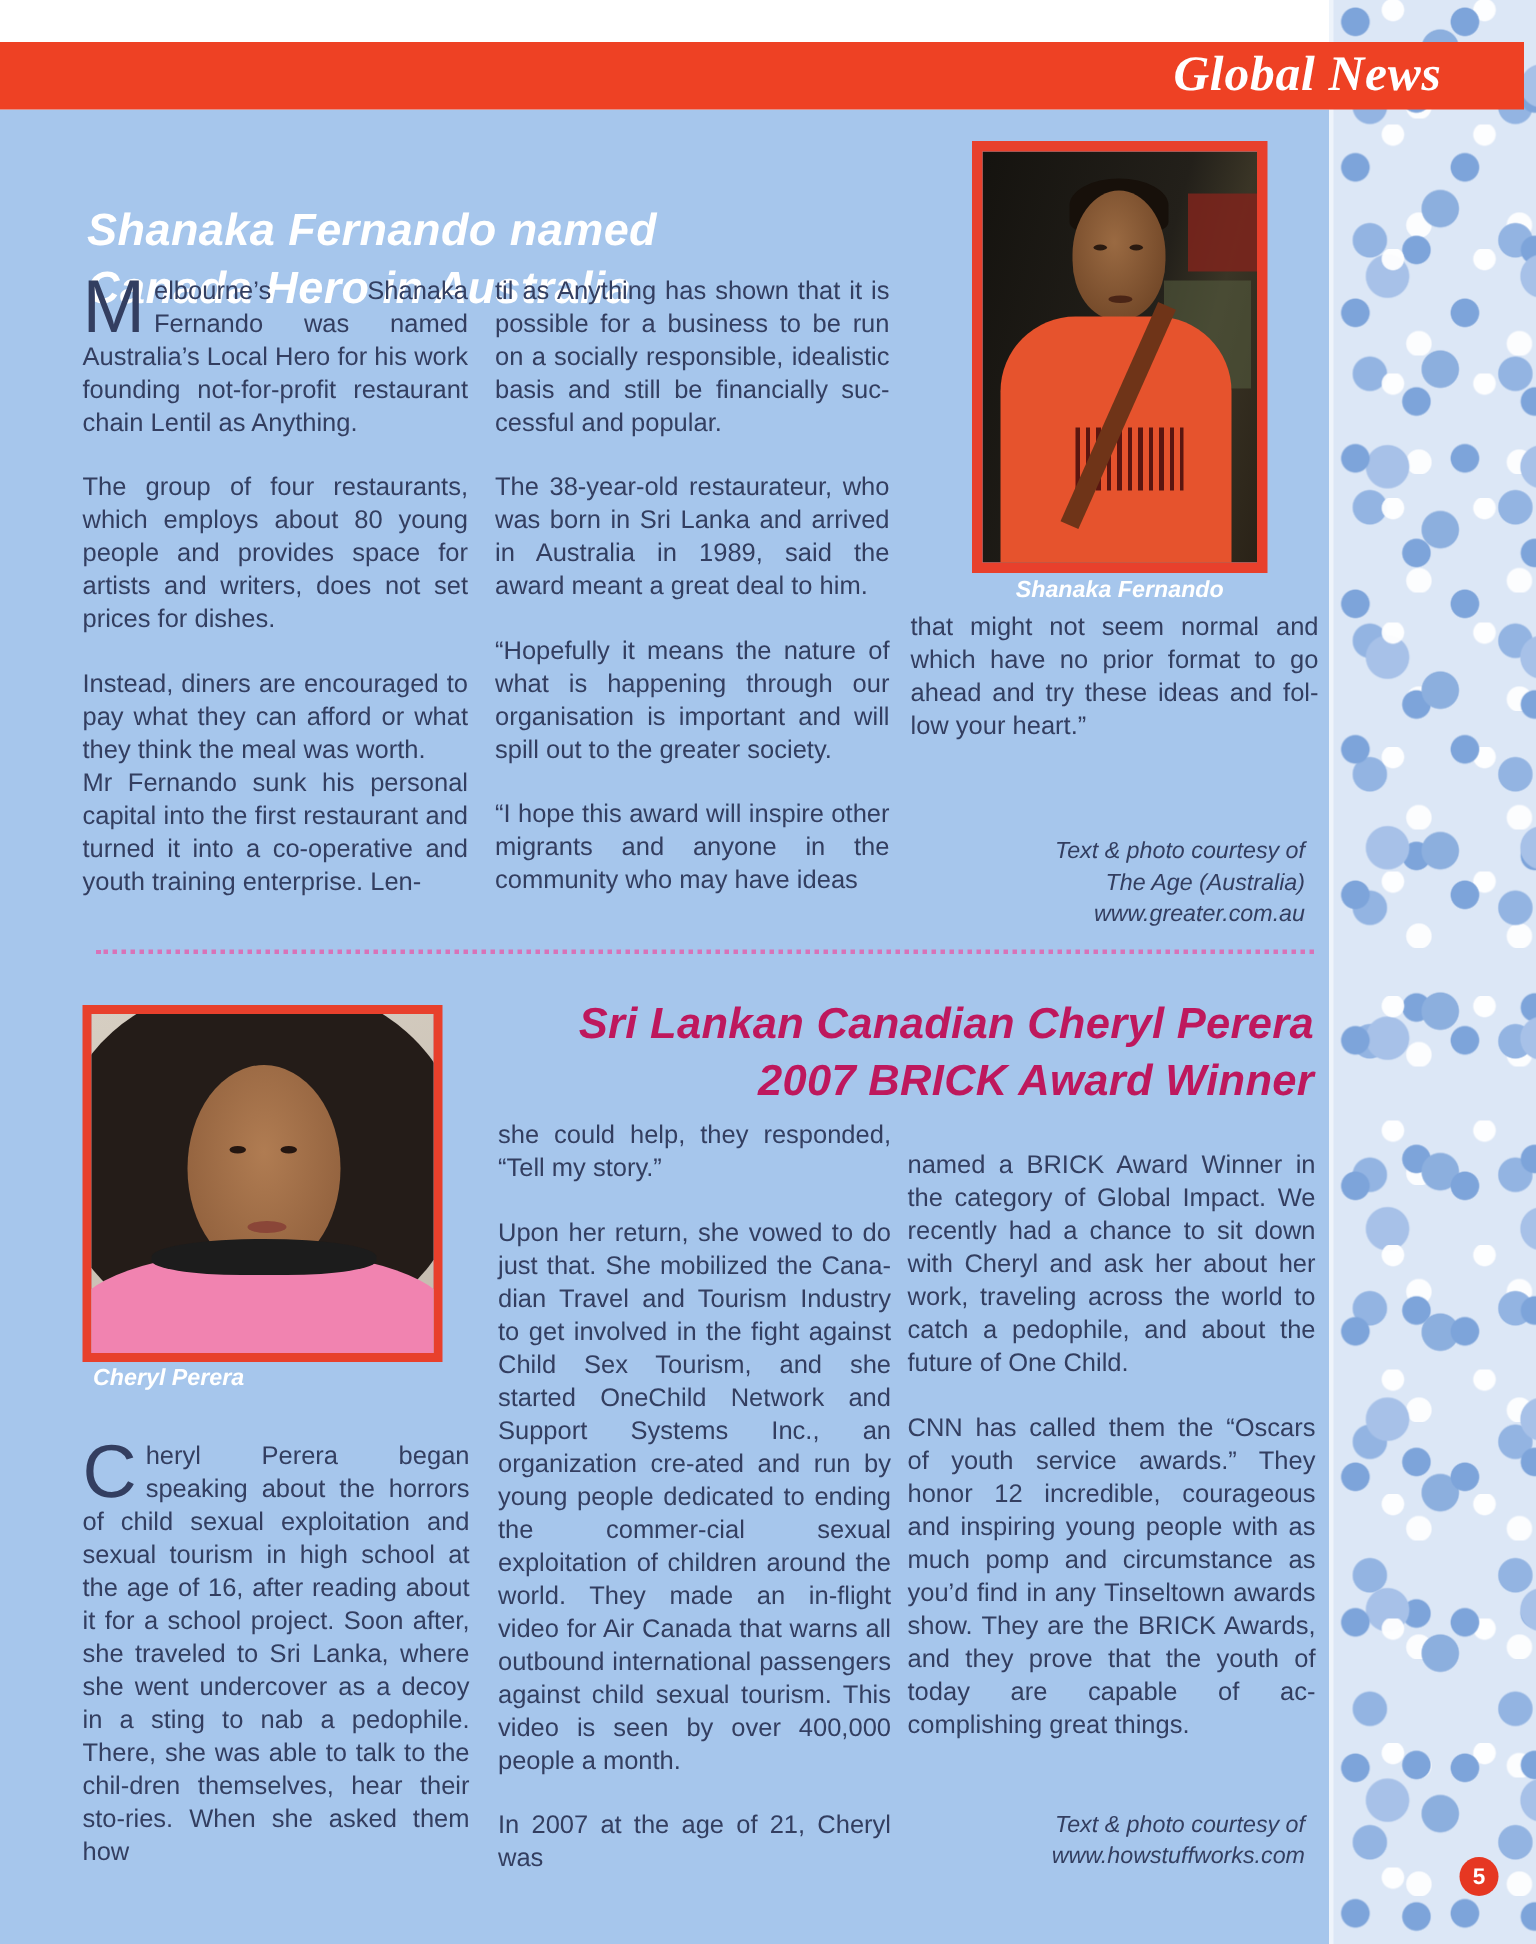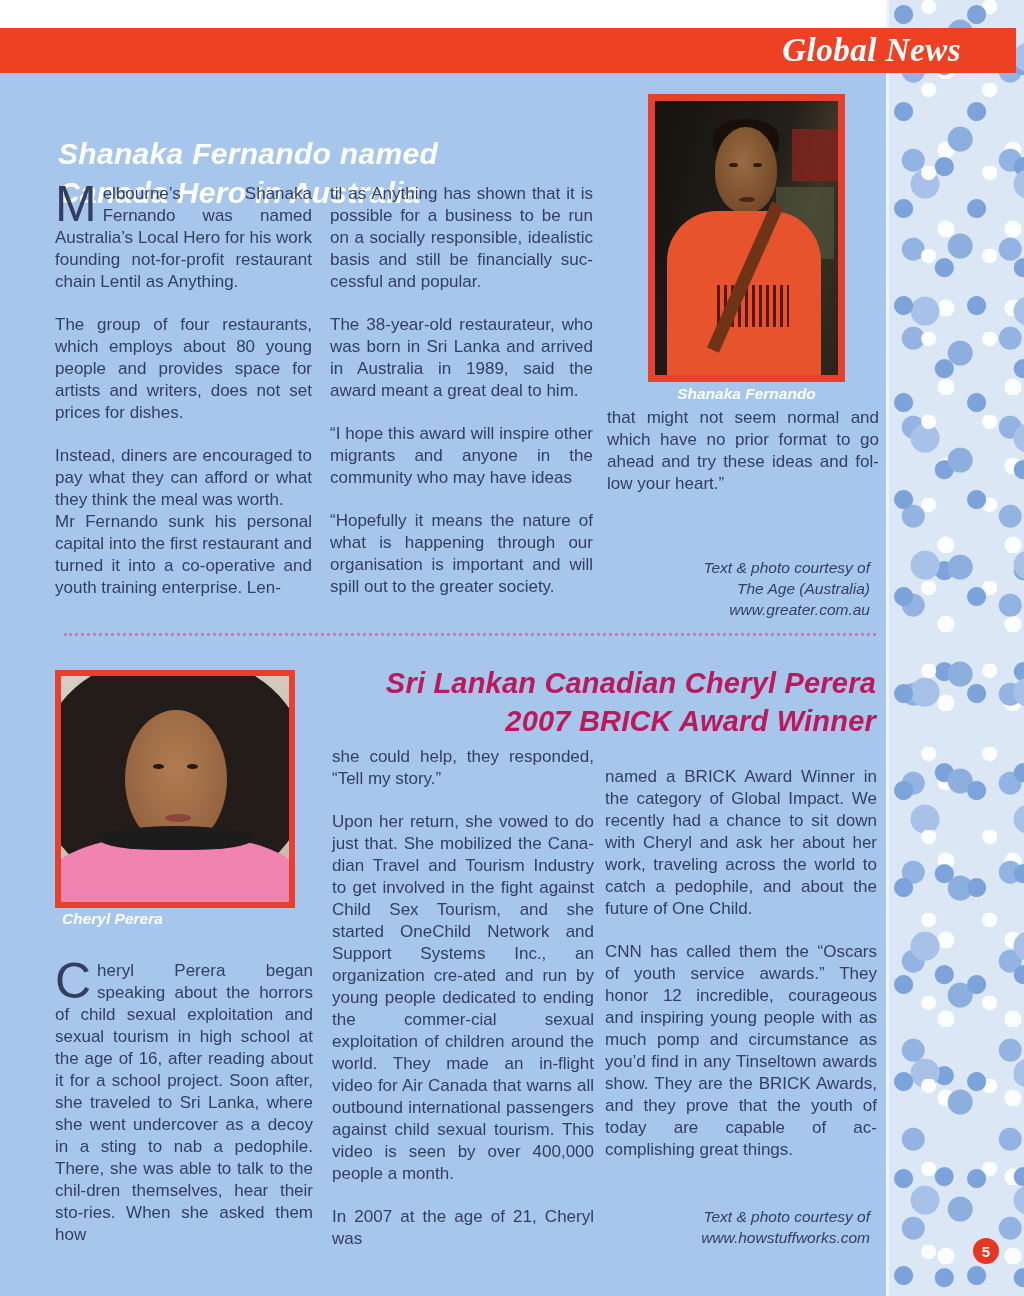--- a/index.html
+++ b/index.html
@@ -123,22 +123,22 @@
   <div class="col" id="a1c1">
     <p><span class="dropcap">M</span><span>elbourne’s Shanaka Fernando was named Australia’s Local Hero for his work founding not-for-profit restaurant chain Lentil as Anything.</span></p>
     <p>The group of four restaurants, which employs about 80 young people and provides space for artists and writers, does not set prices for dishes.</p>
     <p class="tight">Instead, diners are encouraged to pay what they can afford or what they think the meal was worth.</p>
     <p>Mr Fernando sunk his personal capital into the first restaurant and turned it into a co-operative and youth training enterprise. Len-</p>
   </div>
 
   <div class="col" id="a1c2">
     <p>til as Anything has shown that it is possible for a business to be run on a socially responsible, idealistic basis and still be financially suc-cessful and popular.</p>
     <p>The 38-year-old restaurateur, who was born in Sri Lanka and arrived in Australia in 1989, said the award meant a great deal to him.</p>
+    <p>“Hopefully it means the nature of what is happening through our organisation is important and will spill out to the greater society.</p>
     <p>“I hope this award will inspire other migrants and anyone in the community who may have ideas</p>
-    <p>“Hopefully it means the nature of what is happening through our organisation is important and will spill out to the greater society.</p>
   </div>
 
   <div class="col" id="a1c3">
     <p>that might not seem normal and which have no prior format to go ahead and try these ideas and fol-low your heart.”</p>
   </div>
 
   <div class="credit" id="credit1">
     <div>Text &amp; photo courtesy of</div>
     <div>The Age (Australia)</div>
     <div>www.greater.com.au</div>

